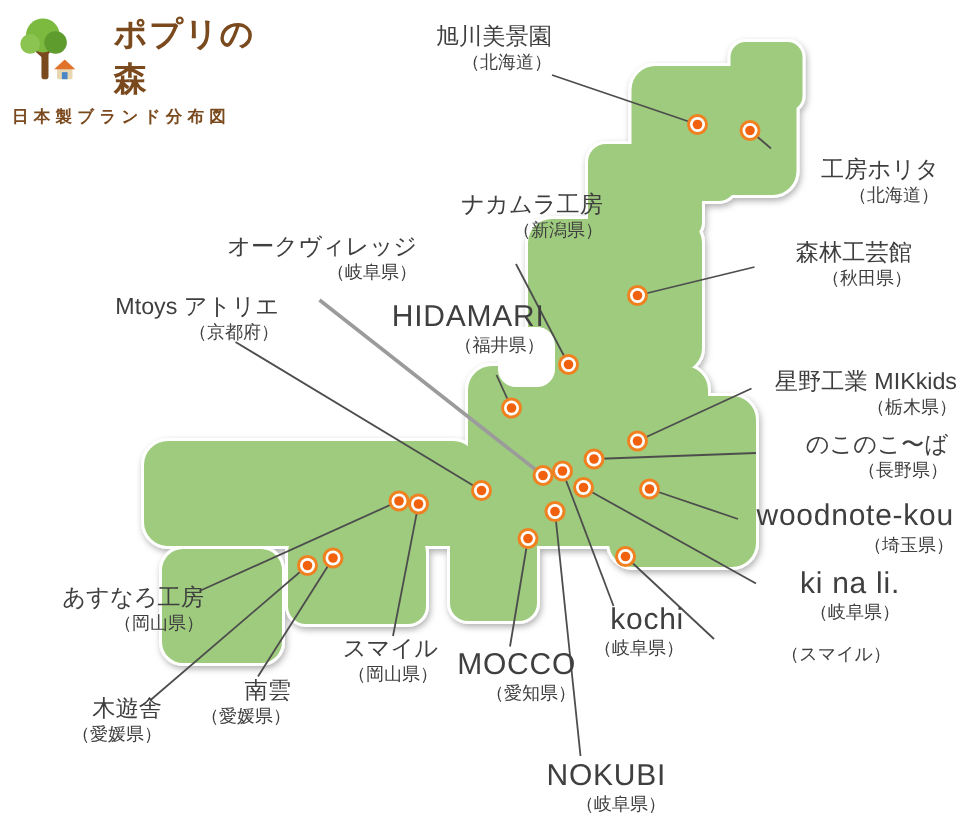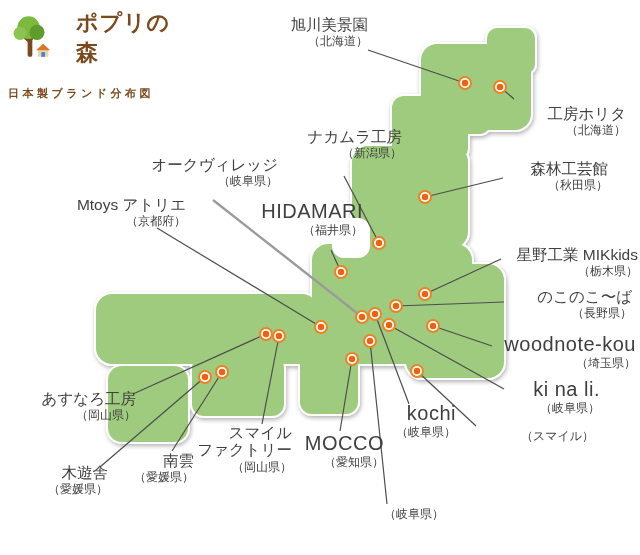--- a/index.html
+++ b/index.html
@@ -4,23 +4,23 @@
 <style>
   html,body{margin:0;padding:0;background:#fff;}
   #stage{position:relative;width:640px;height:555px;background:#fff;overflow:hidden;
          font-family:"Liberation Sans","DejaVu Sans",sans-serif;color:#3f3f3f;}
   #map-svg{position:absolute;left:0;top:0;}
   .label{position:absolute;text-align:right;line-height:1.12;}
   .label .nm{font-size:15.5px;display:block;}
   .label.latin .nm{font-size:20px;letter-spacing:.5px;}
   .label .pf{font-size:12px;display:block;margin-top:2px;}
   #logo{position:absolute;left:6px;top:8px;width:180px;height:72px;}
-  #logo-row{display:flex;align-items:center;gap:21px;}
+  #logo-row{display:flex;align-items:flex-start;gap:21px;}
   #logo-title{font-size:22px;font-weight:bold;letter-spacing:1px;}
-  #logo-sub{font-size:11px;font-weight:bold;letter-spacing:3.5px;margin-top:18px;margin-left:2px;white-space:nowrap;}
+  #logo-sub{font-size:11px;font-weight:bold;letter-spacing:3.5px;margin-top:2px;margin-left:2px;white-space:nowrap;}
 </style>
 </head>
 <body>
 
 <div id="stage">
   <svg id="map-svg" width="640" height="555">
       <defs>
         <filter id="blockShadow" x="-20%" y="-20%" width="140%" height="140%">
           <feDropShadow dx="1" dy="2" stdDeviation="2" flood-color="#000" flood-opacity="0.3"></feDropShadow>
         </filter>
@@ -215,29 +215,29 @@
         <span class="pf">（岐阜県）</span>
       </div>
       <div class="label" style="left: 474px; top: 428px; width: 120px;">
         <span class="pf">（スマイル）</span>
       </div>
       <div class="label latin" style="left: 382px; top: 402px; width: 74px;">
         <span class="nm">kochi</span>
         <span class="pf">（岐阜県）</span>
       </div>
       <div class="label latin" style="left: 352px; top: 506px; width: 92px;">
+        <span class="nm">NOKUBI</span>
         <span class="pf">（岐阜県）</span>
       </div>
       <div class="label latin" style="left: 302px; top: 432px; width: 82px;">
         <span class="nm">MOCCO</span>
         <span class="pf">（愛知県）</span>
       </div>
       <div class="label" style="left: 188px; top: 424px; width: 104px;">
         <span class="nm">スマイル</span>
-        <span class="nm">ファクトリー</span>
         <span class="pf">（岡山県）</span>
       </div>
       <div class="label" style="left: 120px; top: 452px; width: 74px;">
         <span class="nm">南雲</span>
         <span class="pf">（愛媛県）</span>
       </div>
       <div class="label" style="left: 26px; top: 464px; width: 82px;">
         <span class="nm">木遊舎</span>
         <span class="pf">（愛媛県）</span>
       </div>

